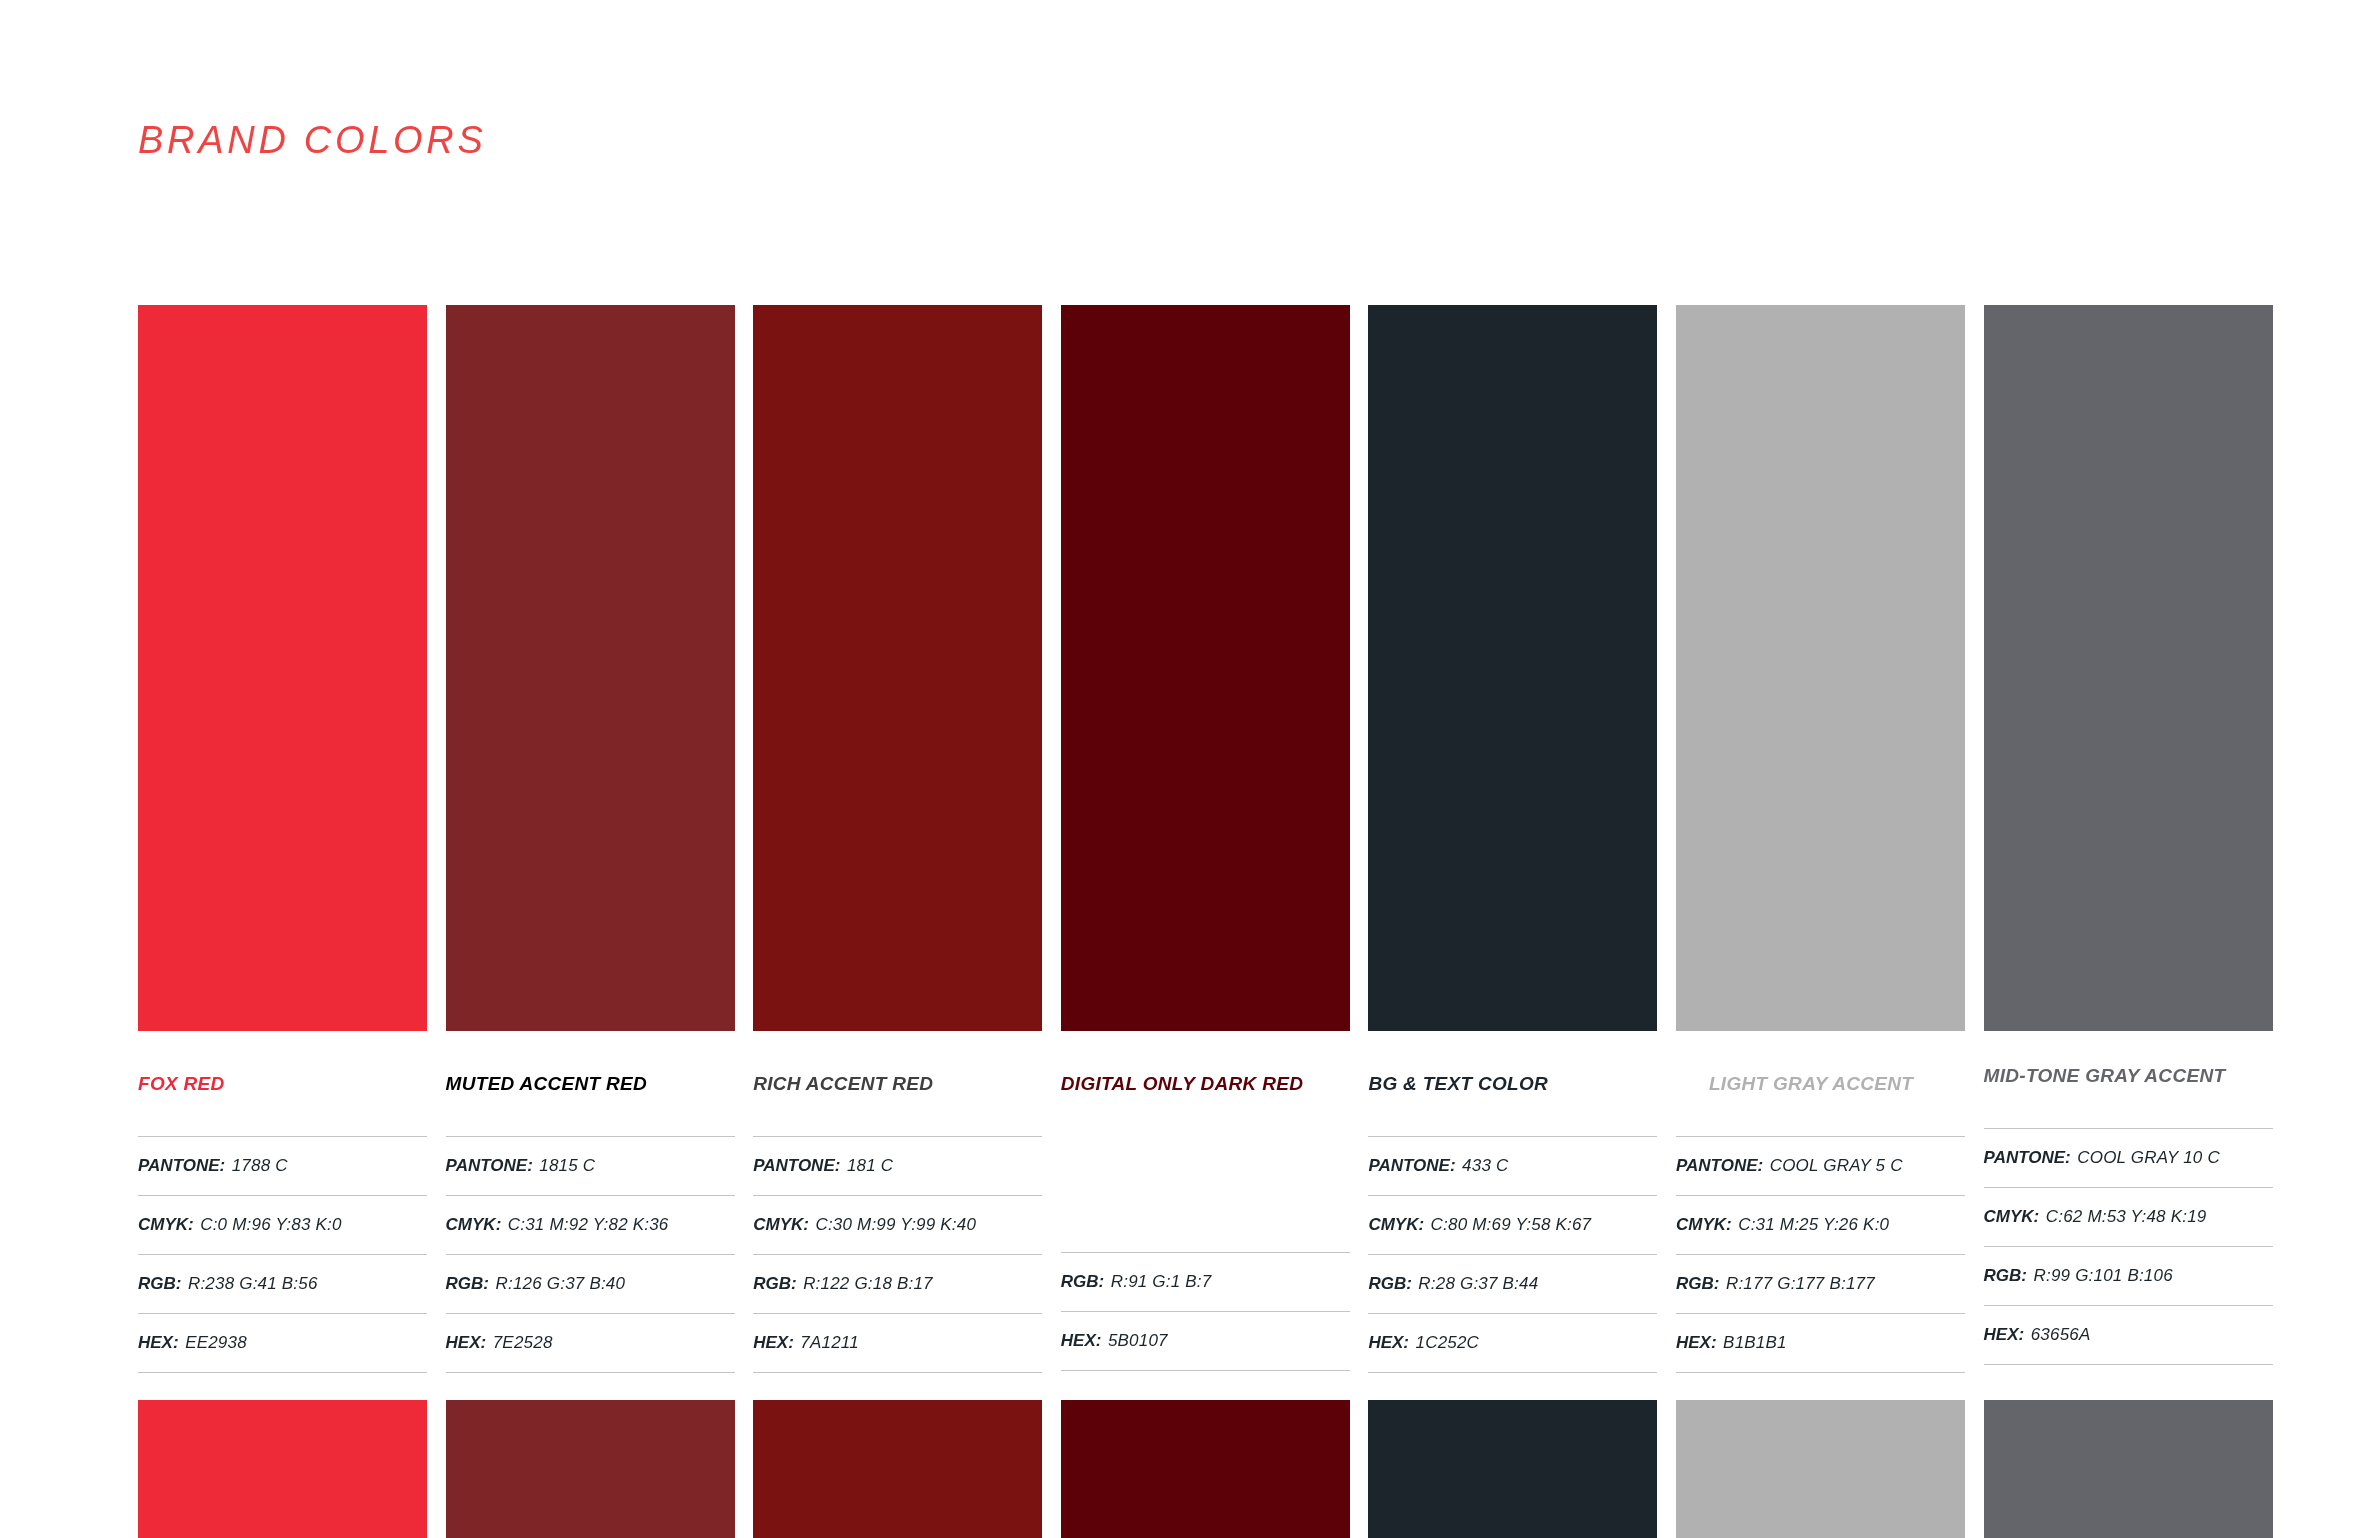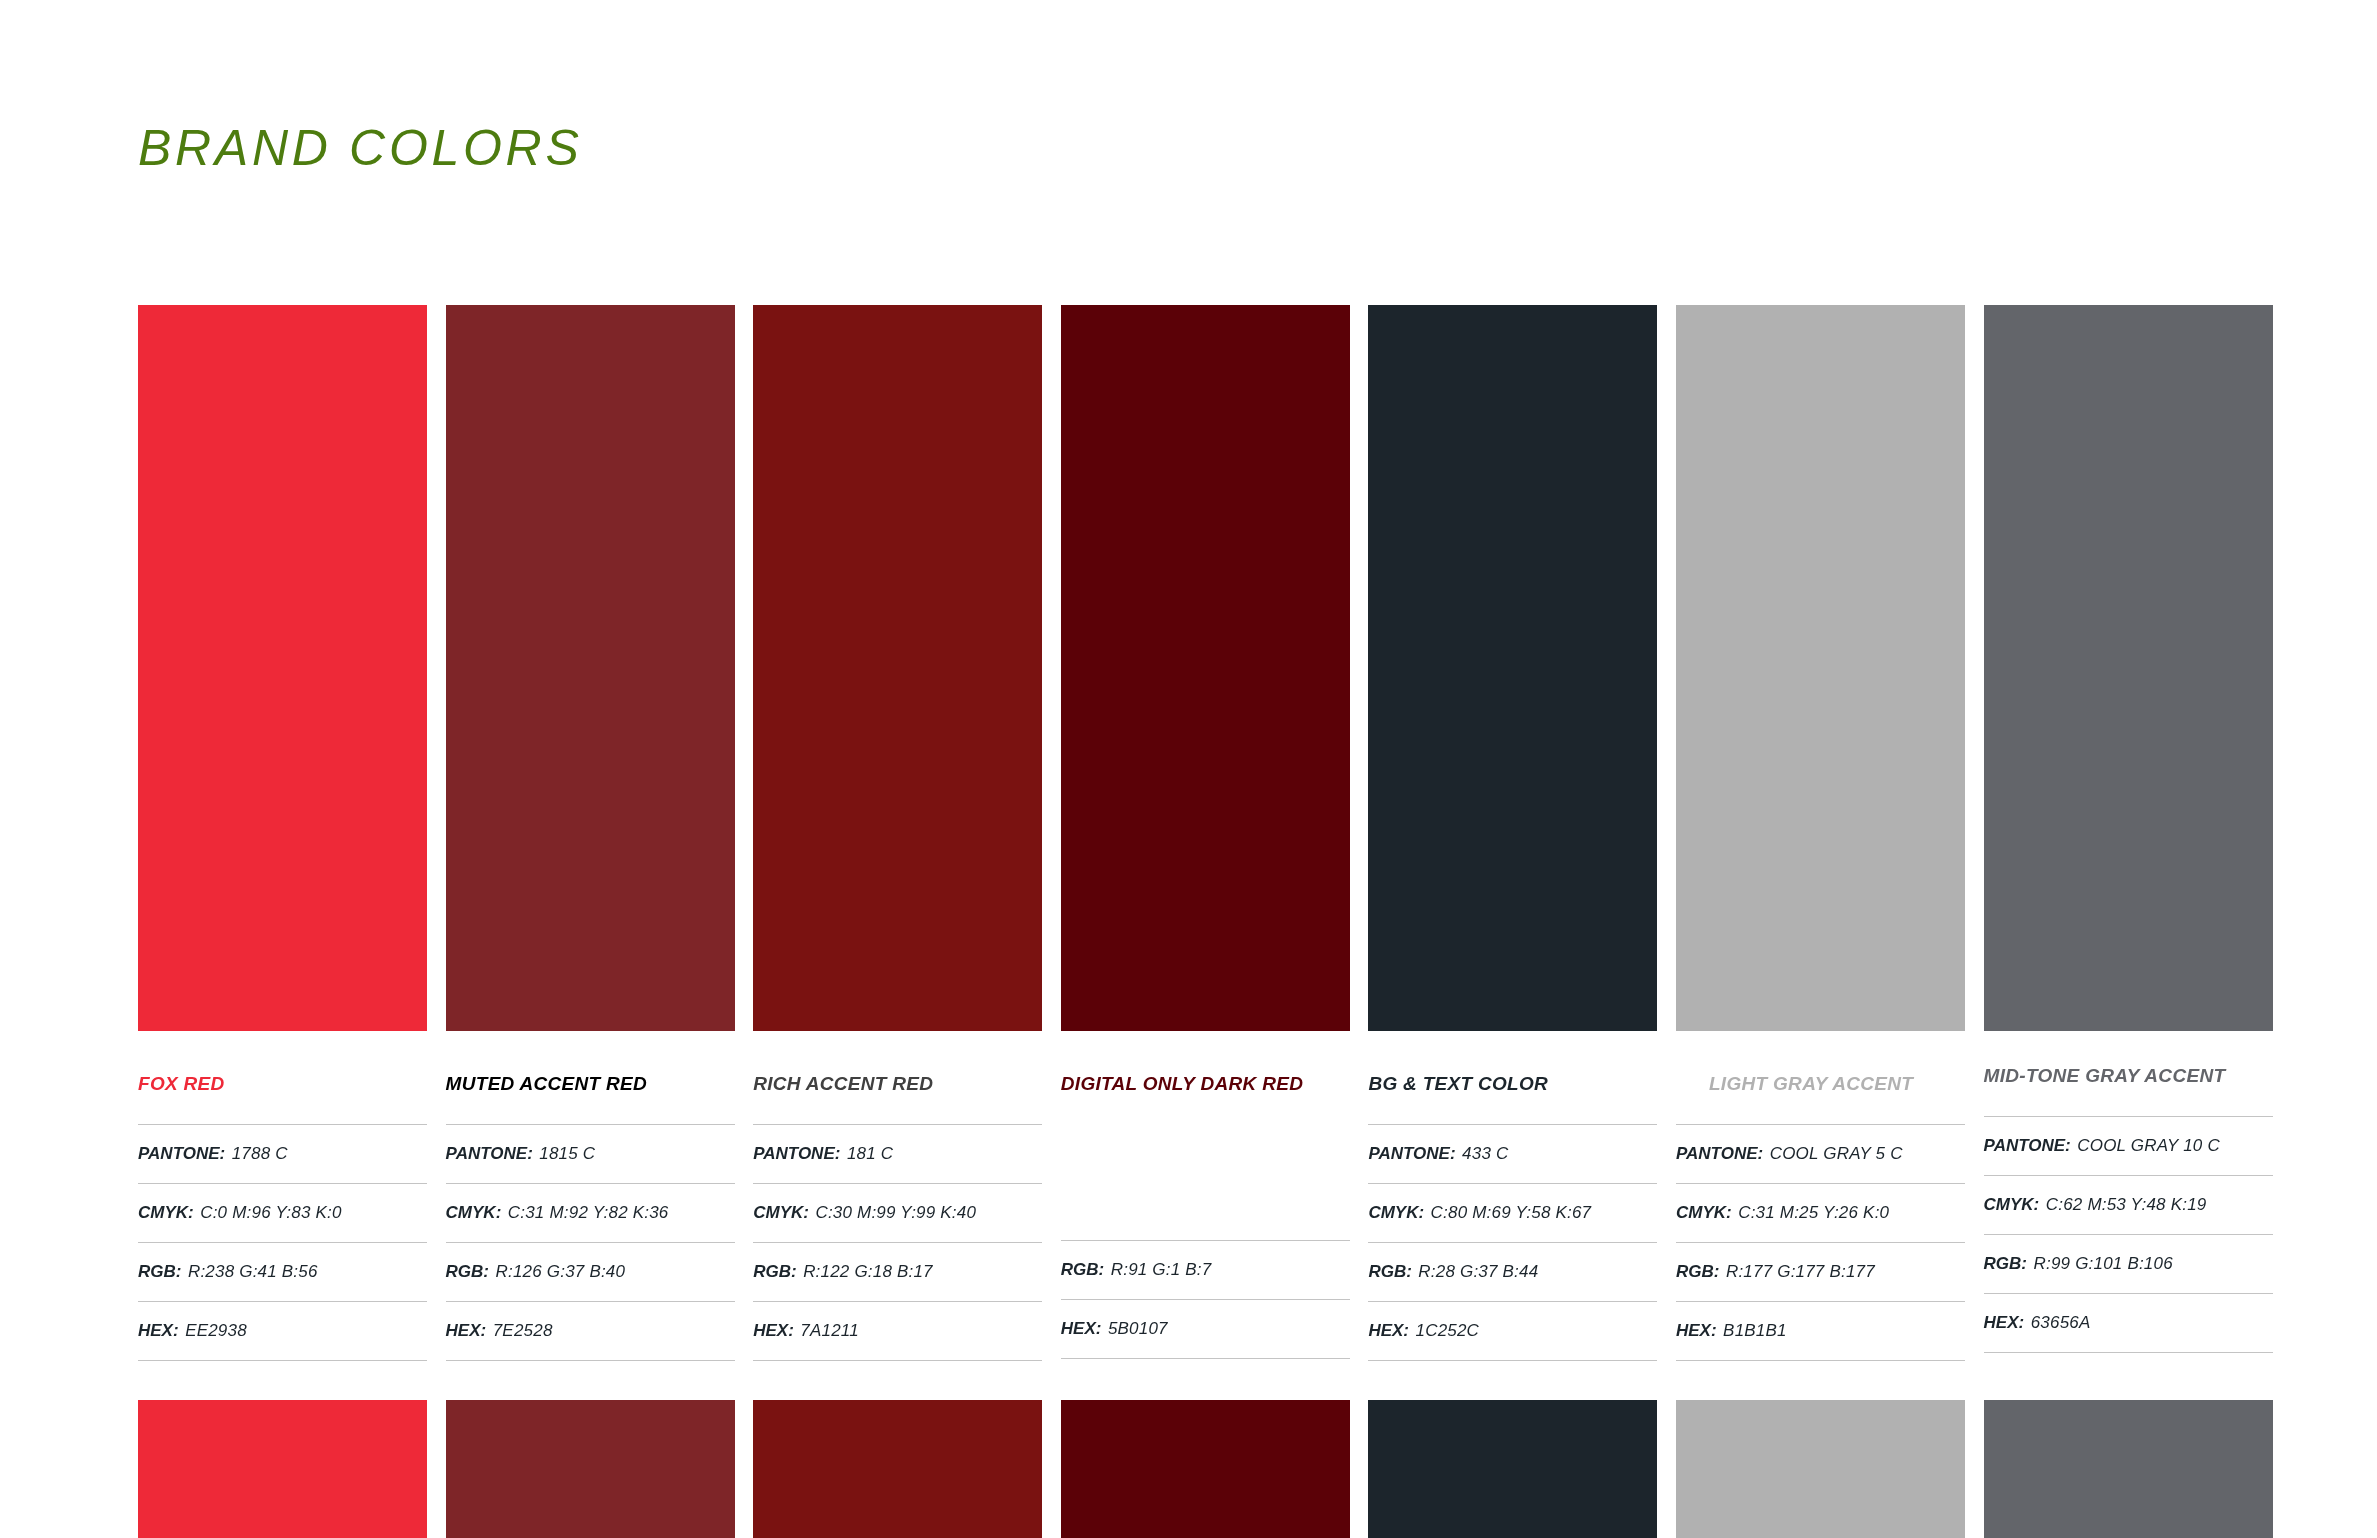--- a/index.html
+++ b/index.html
@@ -14,25 +14,25 @@
     font-family: "Liberation Sans", sans-serif;
     color: #1C252C;
     position: relative;
   }
 
   
   #page-title {
     position: absolute;
     left: 138px;
     top: 119px;
-    font-size: 50px;
+    font-size: 38px;
     font-style: italic;
     font-weight: 400;
     letter-spacing: 3.7px;
-    color: #4d7c0f;
+    color: #ef4444;
     white-space: nowrap;
   }
 
   
   #palette {
     position: absolute;
     left: 138px;
     top: 305px;
     width: 1792px;
     display: flex;
@@ -56,21 +56,21 @@
     font-size: 19px;
     font-style: italic;
     font-weight: bold;
     letter-spacing: 0.3px;
     white-space: nowrap;
     line-height: 24px;
   }
 
   
   .specs {
-    margin-top: 28px;
+    margin-top: 40px;
     width: 289px;
   }
   .spec-row {
     height: 58px;
     border-top: 1.9px solid #c4c4c4;
     display: flex;
     align-items: center;
     font-size: 17px;
     font-style: italic;
     color: #1C252C;

